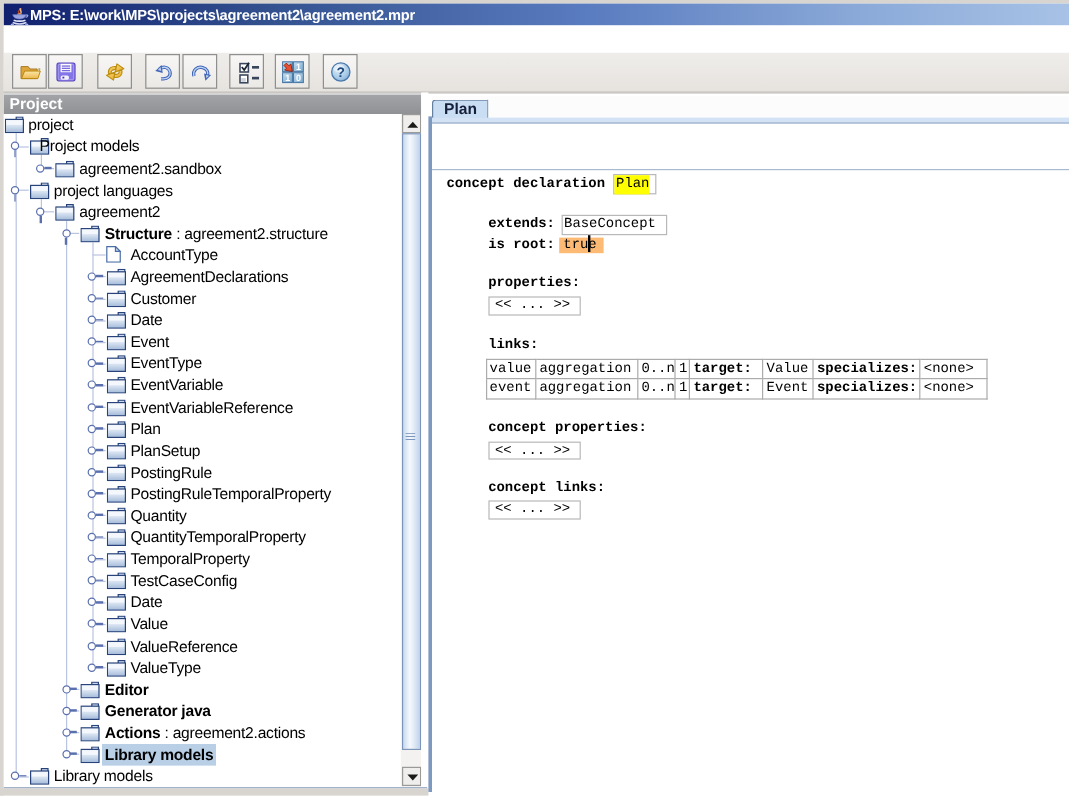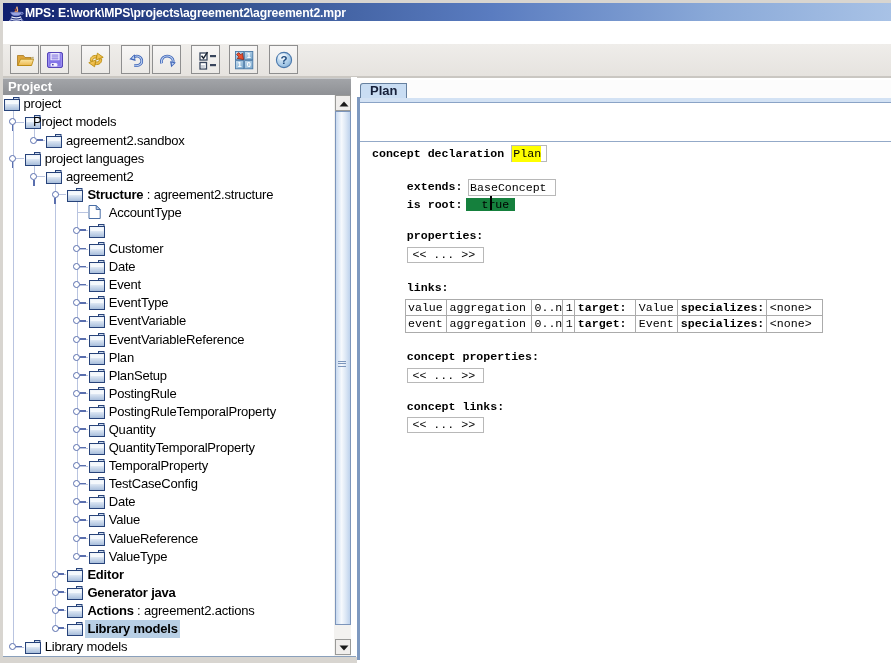--- a/index.html
+++ b/index.html
@@ -59,21 +59,21 @@
   background:linear-gradient(#fefefe,#e8e8e6); font-size:12.5px; color:#222; text-align:center; line-height:19px; }
 #rtbline { left:359.5px; top:140.5px; width:531.5px; height:1px; background:#93a9c8; }
 #editor { left:359.5px; top:141.5px; width:531.5px; height:521.5px; background:#fff; }
 
 
 .el { position:absolute; font-family:"Liberation Mono",monospace; font-size:11.6px; line-height:15px; white-space:pre; color:#000; }
 .el b { font-weight:bold; }
 .cbox { border:1px solid #b8b8b8; background:#fff; padding:0.5px 5px 1.5px 0; }
 .hl { background:#ffff00; padding:1px 0 2px 1.2px; }
 .cbox.bc { padding:0.5px 8px 1.5px 1.5px; margin-left:-1.9px; }
-.gsel { background:#15803d; padding:0 6px 0 15px; margin-left:-3px; }
+.gsel { background:#fdba74; padding:0 6px 0 3px; margin-left:-3px; }
 .caret { position:absolute; top:-1px; width:1.4px; height:14px; background:#000; }
 .dots { position:absolute; width:77px; height:15.5px; border:1px solid #b8b8b8; font-family:"Liberation Mono",monospace;
   font-size:11.6px; line-height:14px; padding-left:5px; white-space:pre; }
 .ltab { position:absolute; border-collapse:collapse; table-layout:fixed; }
 .ltab td { border:1px solid #ababab; font-family:"Liberation Mono",monospace; font-size:11.6px;
   padding:0 0 0 2.5px; height:16.5px; white-space:pre; overflow:hidden; }
 </style></head>
 <body>
 <div id="win">
  <svg width="0" height="0">
@@ -281,20 +281,21 @@
 <path d="M8.2 0.5 L8.2 4.5 L12.2 4.5 Z" fill="#c4d4ea" stroke="#4a6ea6" stroke-width="1"></path>
 </svg>
 <div class="tl" style="left:105.7px;top:109.3px"><span class="">AccountType</span></div>
 <div class="knob" style="left:70.0px;top:132.4px"></div>
 <div class="stemh" style="left:76.5px;top:134.9px"></div>
 <svg class="ticon" style="left:85.7px;top:129.4px" width="17" height="14" viewBox="0 0 17 14">
 <rect x="9.5" y="0.5" width="5.5" height="4" fill="#ccd9ec" stroke="#27437a" stroke-width="1"></rect>
 <rect x="0.5" y="2.5" width="15" height="11" fill="url(#fgrad)" stroke="#27437a" stroke-width="1"></rect>
 <rect x="1.5" y="3.5" width="13" height="3.6" fill="#f4f8fc"></rect>
 </svg>
+<div class="tl" style="left:105.7px;top:127.4px"><span class="">AgreementDeclarations</span></div>
 <div class="knob" style="left:70.0px;top:150.5px"></div>
 <div class="stemh" style="left:76.5px;top:153.0px"></div>
 <svg class="ticon" style="left:85.7px;top:147.5px" width="17" height="14" viewBox="0 0 17 14">
 <rect x="9.5" y="0.5" width="5.5" height="4" fill="#ccd9ec" stroke="#27437a" stroke-width="1"></rect>
 <rect x="0.5" y="2.5" width="15" height="11" fill="url(#fgrad)" stroke="#27437a" stroke-width="1"></rect>
 <rect x="1.5" y="3.5" width="13" height="3.6" fill="#f4f8fc"></rect>
 </svg>
 <div class="tl" style="left:105.7px;top:145.5px"><span class="">Customer</span></div>
 <div class="knob" style="left:70.0px;top:168.6px"></div>
 <div class="stemh" style="left:76.5px;top:171.1px"></div>

